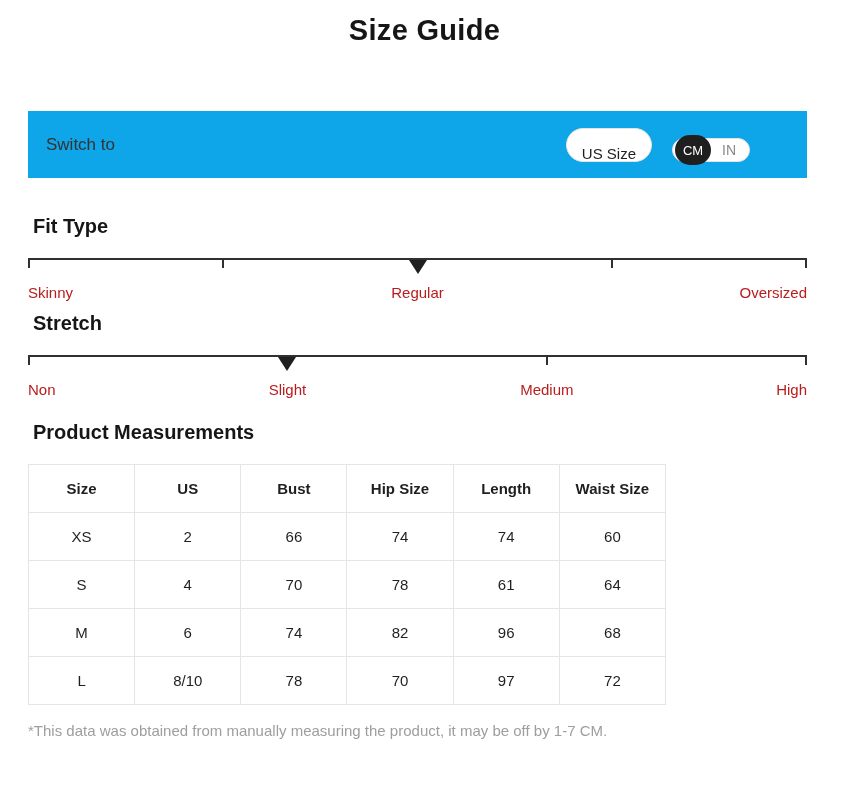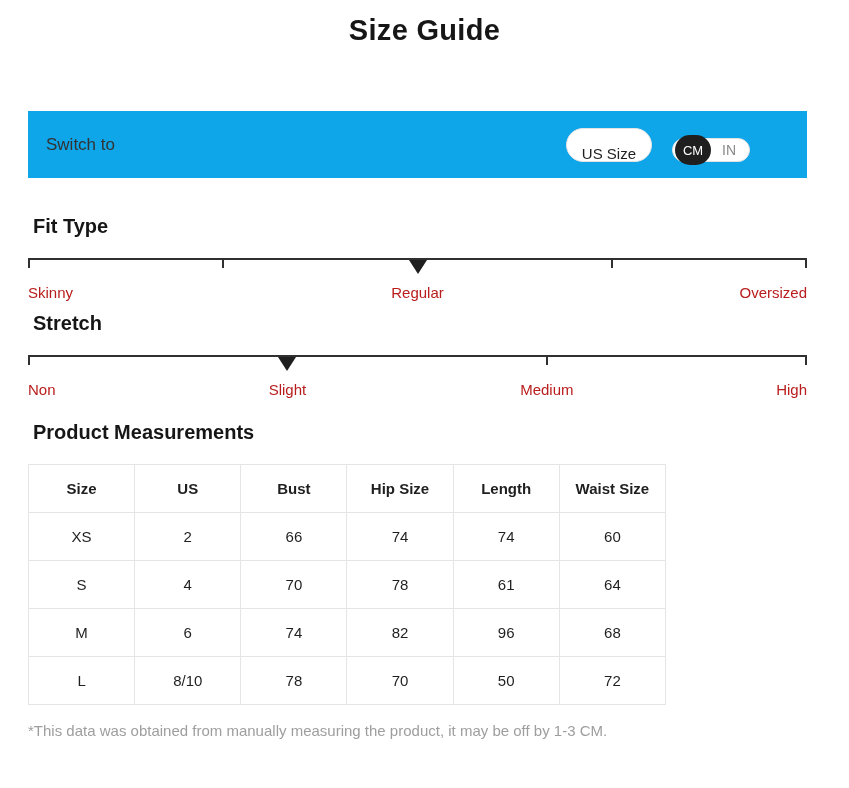--- a/index.html
+++ b/index.html
@@ -201,19 +201,19 @@
         <td>74</td>
         <td>82</td>
         <td>96</td>
         <td>68</td>
       </tr>
       <tr>
         <td>L</td>
         <td>8/10</td>
         <td>78</td>
         <td>70</td>
-        <td>50</td>
+        <td>97</td>
         <td>72</td>
       </tr>
     </tbody>
 </table>
 
-<p class="footnote">*This data was obtained from manually measuring the product, it may be off by 1-3 CM.</p>
+<p class="footnote">*This data was obtained from manually measuring the product, it may be off by 1-7 CM.</p>
 
 </body></html>

